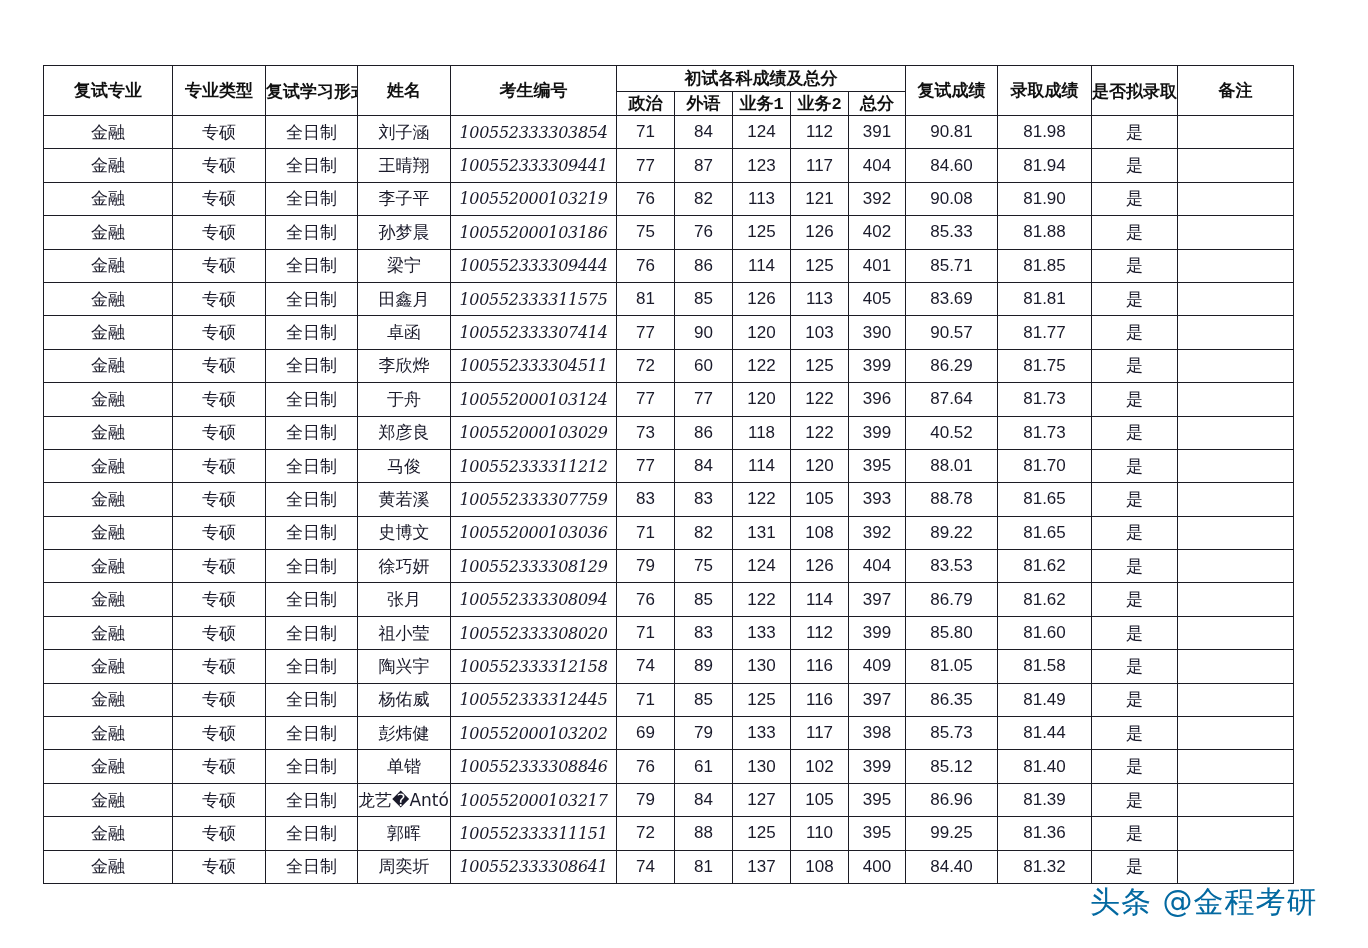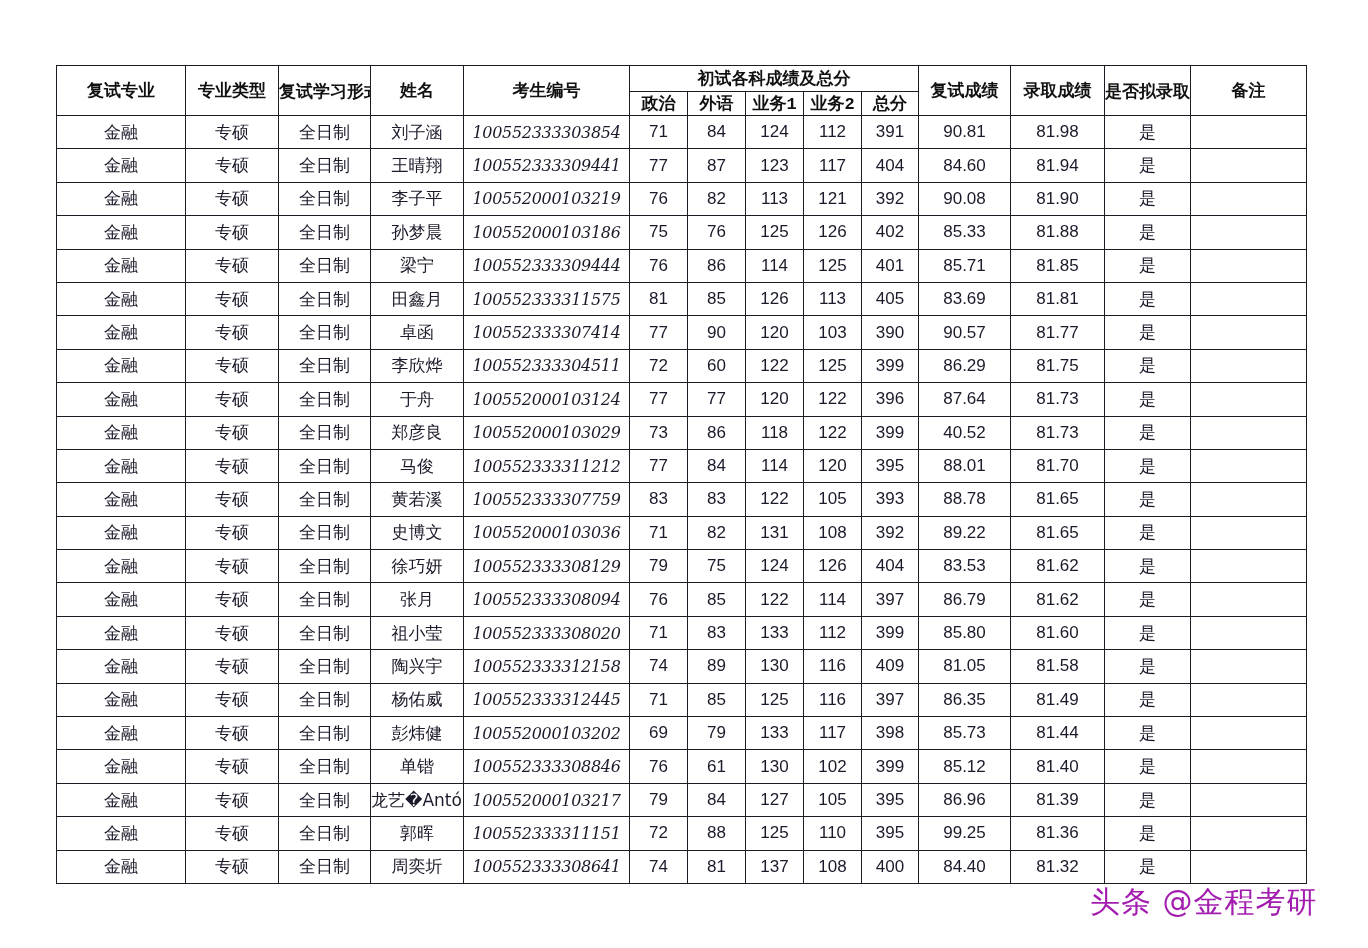--- a/index.html
+++ b/index.html
@@ -1,33 +1,33 @@
 <!DOCTYPE html>
 <html><head>
 <meta charset="utf-8">
 <style>
   html, body { margin: 0; padding: 0; background: #ffffff; }
   body { width: 1368px; height: 948px; position: relative; overflow: hidden;
          font-family: "DejaVu Sans", "Liberation Sans", sans-serif; color: #1a1a2a; }
-  .sheet { position: absolute; left: 56px; top: 65px; }
+  .sheet { position: absolute; left: 43px; top: 65px; }
   table.grid { border-collapse: collapse; table-layout: fixed; width: 1250px; }
   table.grid td, table.grid th {
     border: 1.6px solid #1c1c24; padding: 0; text-align: center; vertical-align: middle;
     overflow: hidden; white-space: nowrap;
   }
   table.grid th { font-weight: bold; font-size: 17px; color: #111; }
   th.sub { font-size: 15px; height: 21px; font-family: Liberation Mono, monospace; }
   th.two-line { line-height: 22px; white-space: normal; }
   tr.hrow1 th { height: 25px; }
   tbody td { height: 32.4px; font-size: 17px; }
   td.cn { font-size: 17px; }
   td.id { font-family: "DejaVu Serif", "Liberation Serif", serif; font-size: 16px; letter-spacing: -0.3px; font-style: italic; }
   td.num { font-family: "Liberation Sans", "DejaVu Sans", sans-serif; font-size: 17px; }
   .watermark {
-    position: absolute; left: 1090px; top: 882px; font-size: 30px; color: #a21caf;
+    position: absolute; left: 1090px; top: 882px; font-size: 30px; color: #0369a1;
     text-shadow: 0 0 3px #fff, 0 0 3px #fff, 0 0 3px #fff;
     font-family: "DejaVu Sans", sans-serif; letter-spacing: 1px;
   }
 </style>
 </head>
 <body>
 
 <div class="sheet">
   <table class="grid">
     <colgroup>

